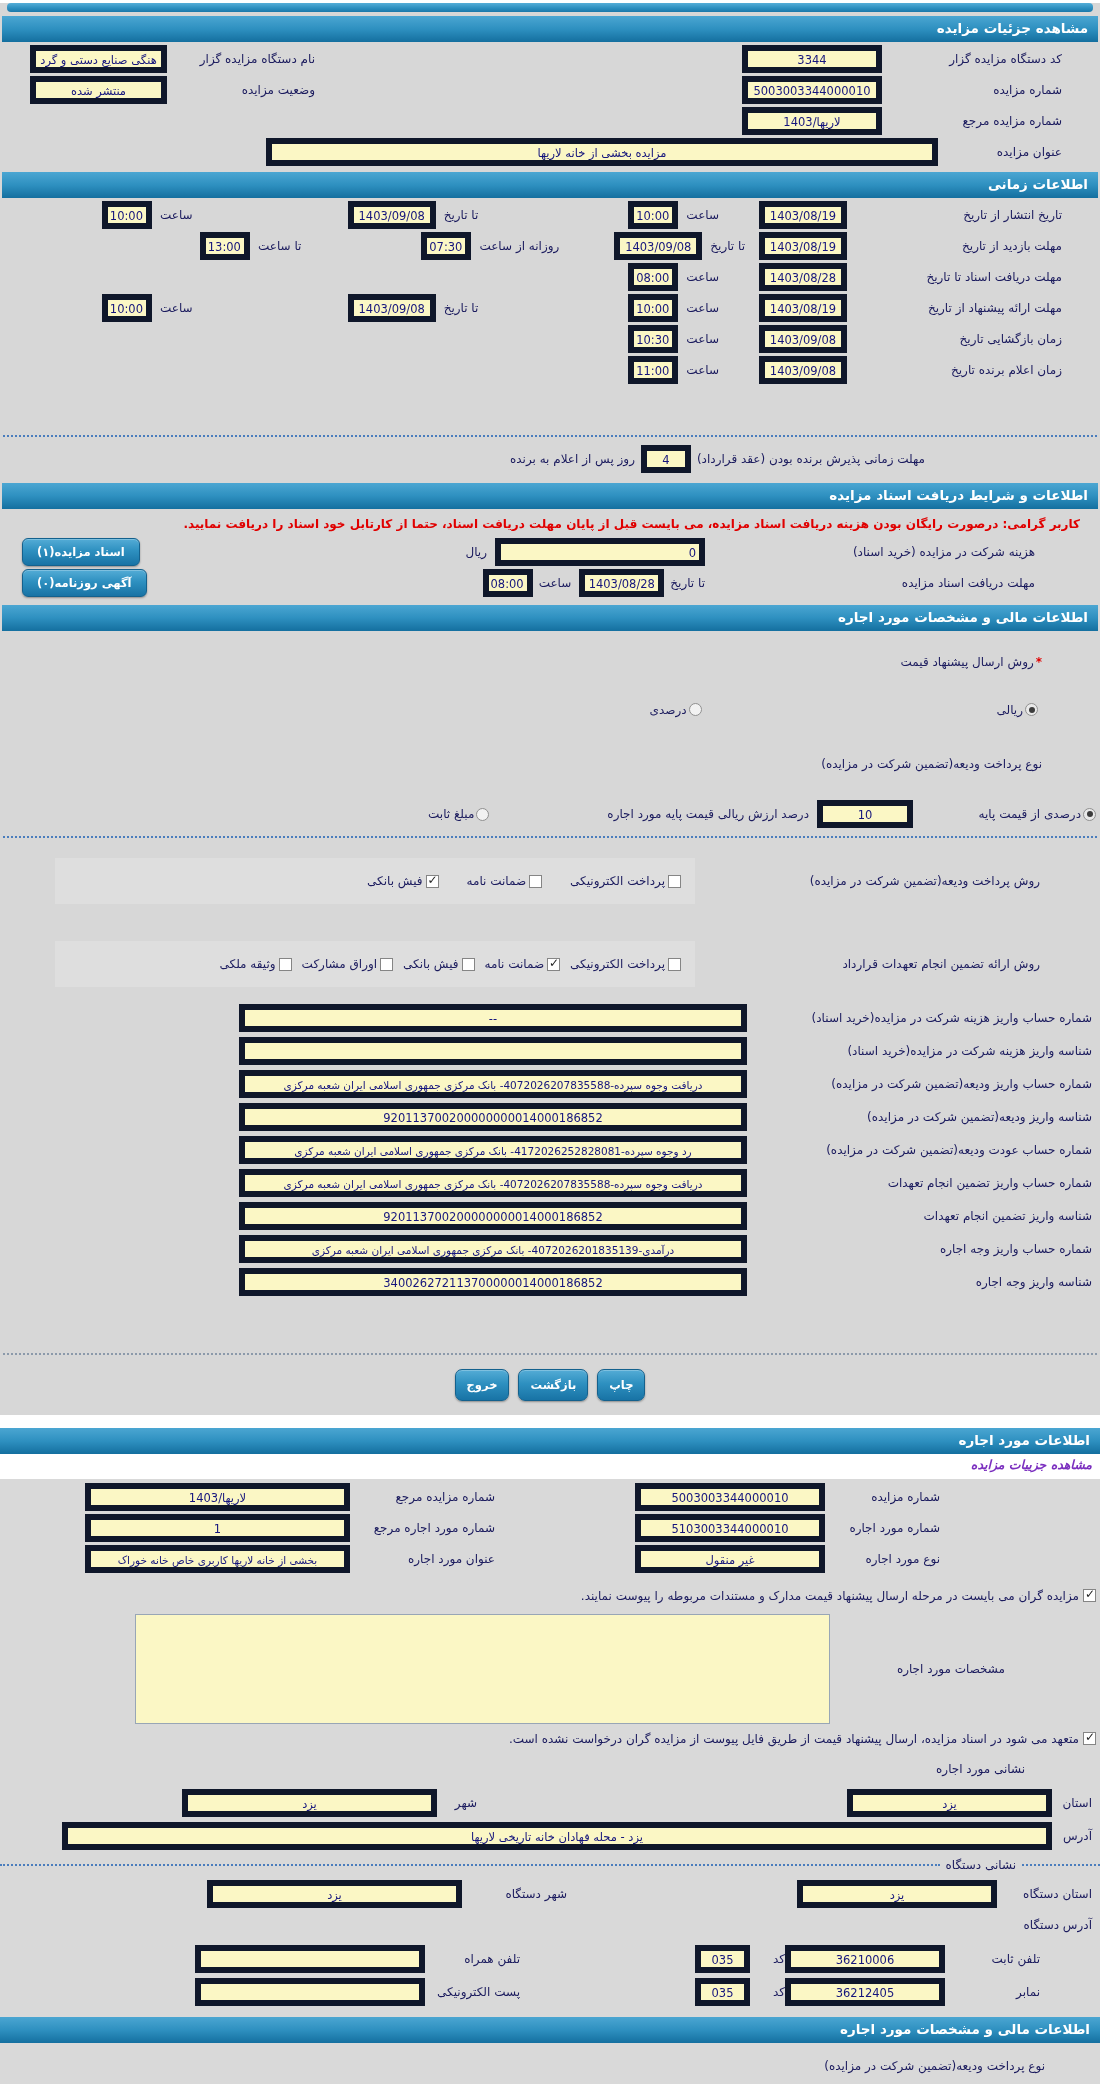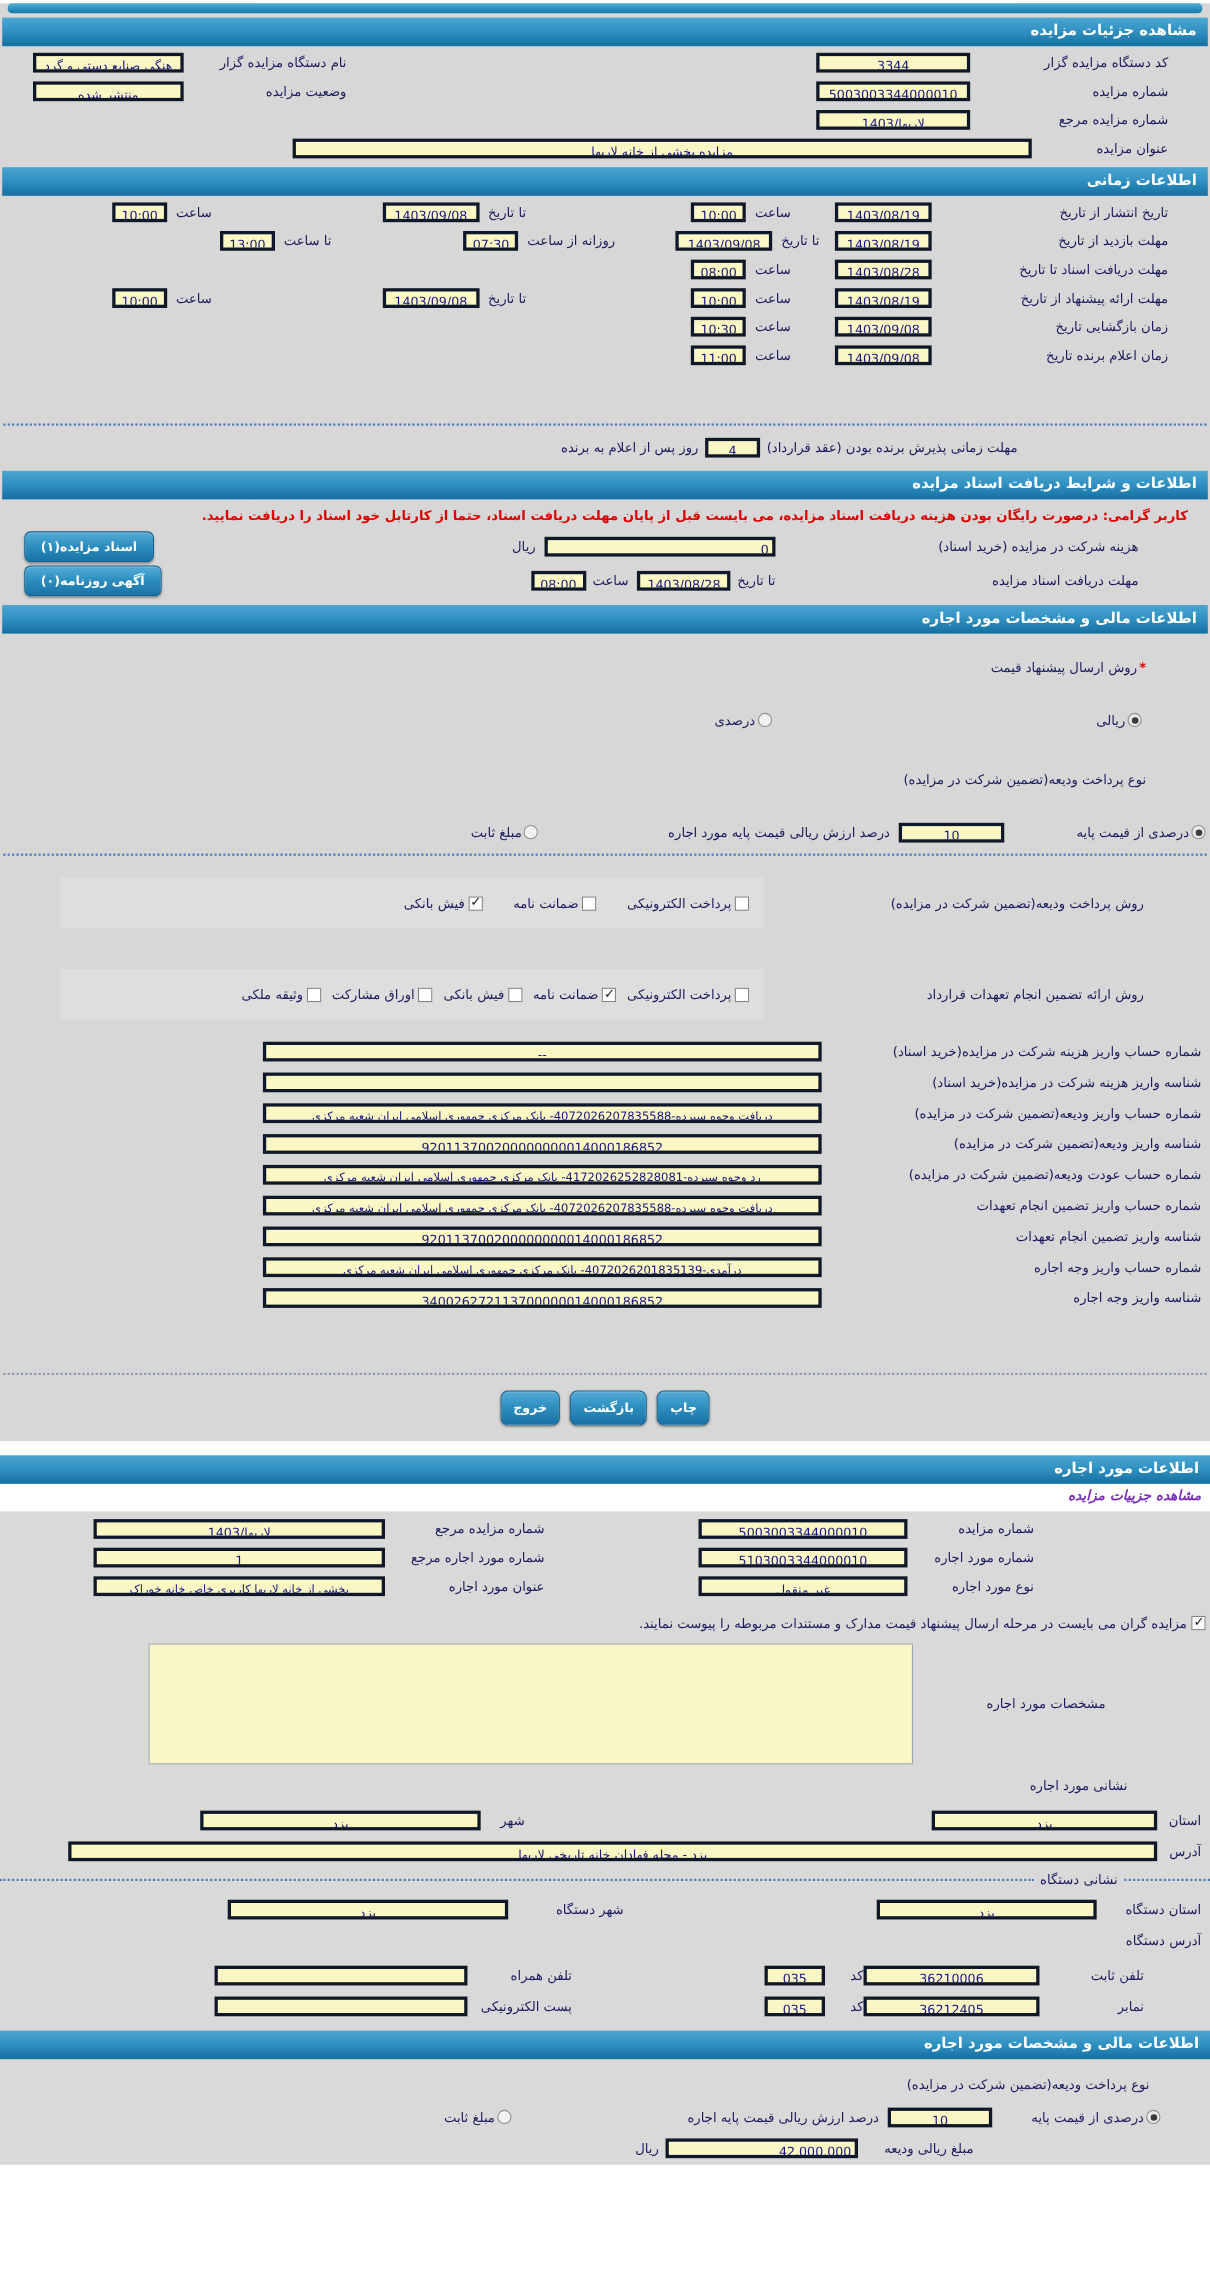--- a/index.html
+++ b/index.html
@@ -12,22 +12,22 @@
   .panel-bottom{background:#d9d9d9;}
   .white{background:#ffffff;}
   .thinbar{height:9px;margin:3px 7px 4px;border-radius:4px;
     background:linear-gradient(180deg,#55aed8 0%,#2e90c0 55%,#1a78aa 100%);}
   .hdr{background:linear-gradient(180deg,#4ba6d2 0%,#2e90c0 50%,#146f9f 100%);
     color:#fff;font-weight:bold;font-size:13.5px;padding:4px 10px 6px;margin:0 2px;}
   .hdr.full{margin:0;}
   .row{display:flex;align-items:center;min-height:23px;margin:3px 0;}
   .lbl{color:#1b1b5e;white-space:nowrap;}
   .rt{text-align:right;}
-  .fld{background:#fbf7c5;border:3px solid #0f172a;color:#15157d;
-    height:18px;line-height:18px;font-size:11.5px;text-align:center;
+  .fld{background:#fbf7c5;border:6px solid #0f172a;color:#15157d;
+    height:28px;line-height:18px;font-size:11.5px;text-align:center;
     white-space:nowrap;overflow:hidden;box-sizing:border-box;padding:0 3px;flex:none;}
   .fld.r{text-align:right;}
   .ta{background:#fbf7c5;border:1px solid #98a6b6;color:#15157d;font-size:11px;
     text-align:right;box-sizing:border-box;padding:3px 6px;overflow:hidden;flex:none;}
   .dots-b{border-top:2px dotted #4a7dbd;height:0;margin:6px 3px;}
   .dots-g{border-top:2px dotted #8b99aa;height:0;margin:6px 3px;}
   .btn{display:inline-block;background:linear-gradient(180deg,#54acd6 0%,#2e90c0 45%,#1873a5 100%);
     border:1px solid #14618d;border-radius:7px;color:#fff;font-weight:bold;
     font-size:11.5px;font-family:inherit;padding:8px 11px;cursor:pointer;
     box-shadow:0 1px 2px rgba(0,0,0,.35), inset 0 1px 0 rgba(255,255,255,.25);
@@ -328,20 +328,24 @@
   <div class="row" style="padding:8px 4px 0 0;">
     <span class="chk on"></span>
     <span class="lbl" style="margin-right:4px;">مزایده گران می بایست در مرحله ارسال پیشنهاد قیمت مدارک و مستندات مربوطه را پیوست نمایند.</span>
   </div>
 
   <div class="row" style="padding:4px 95px 0 0;align-items:center;">
     <span class="lbl rt" style="width:135px;">مشخصات مورد اجاره</span>
     <div class="ta" style="width:695px;height:110px;margin-right:40px;"></div>
   </div>
 
+  <div class="row" style="padding:0 4px 0 0;">
+    <span class="chk on"></span>
+    <span class="lbl" style="margin-right:4px;">متعهد می شود در اسناد مزایده، ارسال پیشنهاد قیمت از طریق فایل پیوست از مزایده گران درخواست نشده است.</span>
+  </div>
 
   <div class="row" style="padding:4px 75px 0 0;">
     <span class="lbl">نشانی مورد اجاره</span>
   </div>
 
   <div class="row" style="padding:6px 8px 0 0;">
     <span class="lbl rt" style="width:40px;">استان</span>
     <div class="fld" style="width:205px;">یزد</div>
     <span class="lbl rt" style="width:40px;margin-right:370px;">شهر</span>
     <div class="fld" style="width:255px;">یزد</div>

